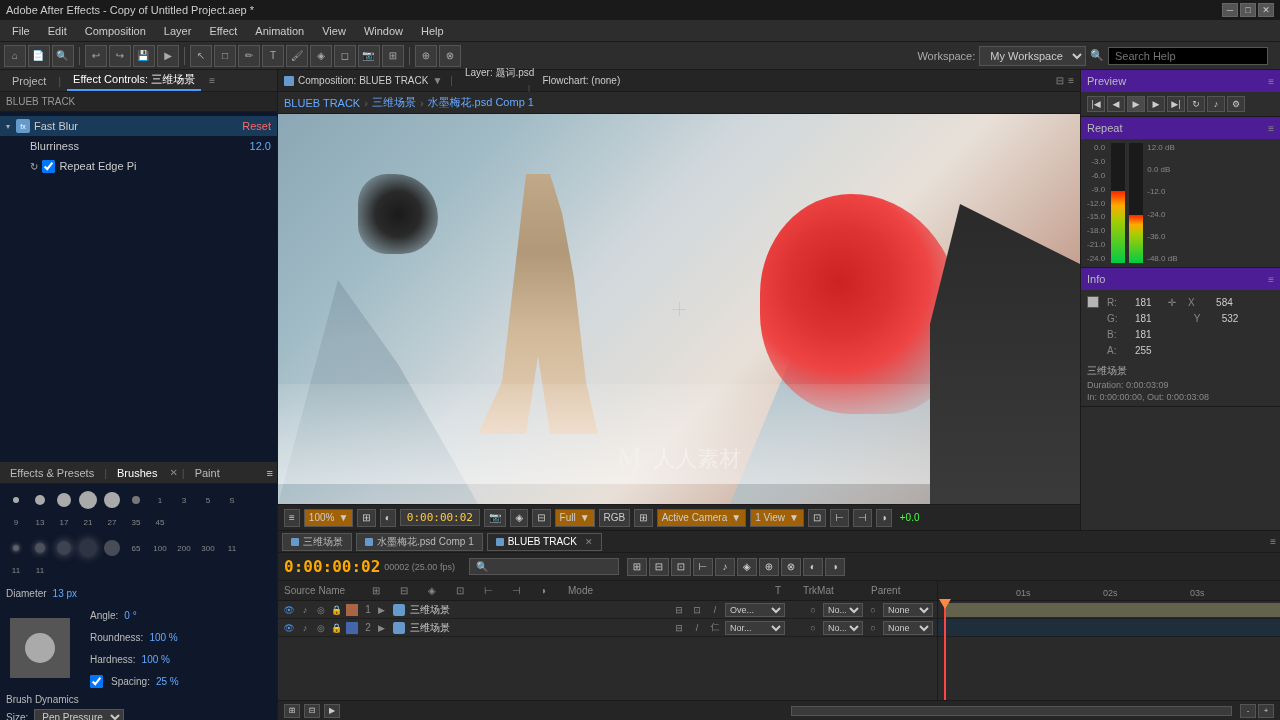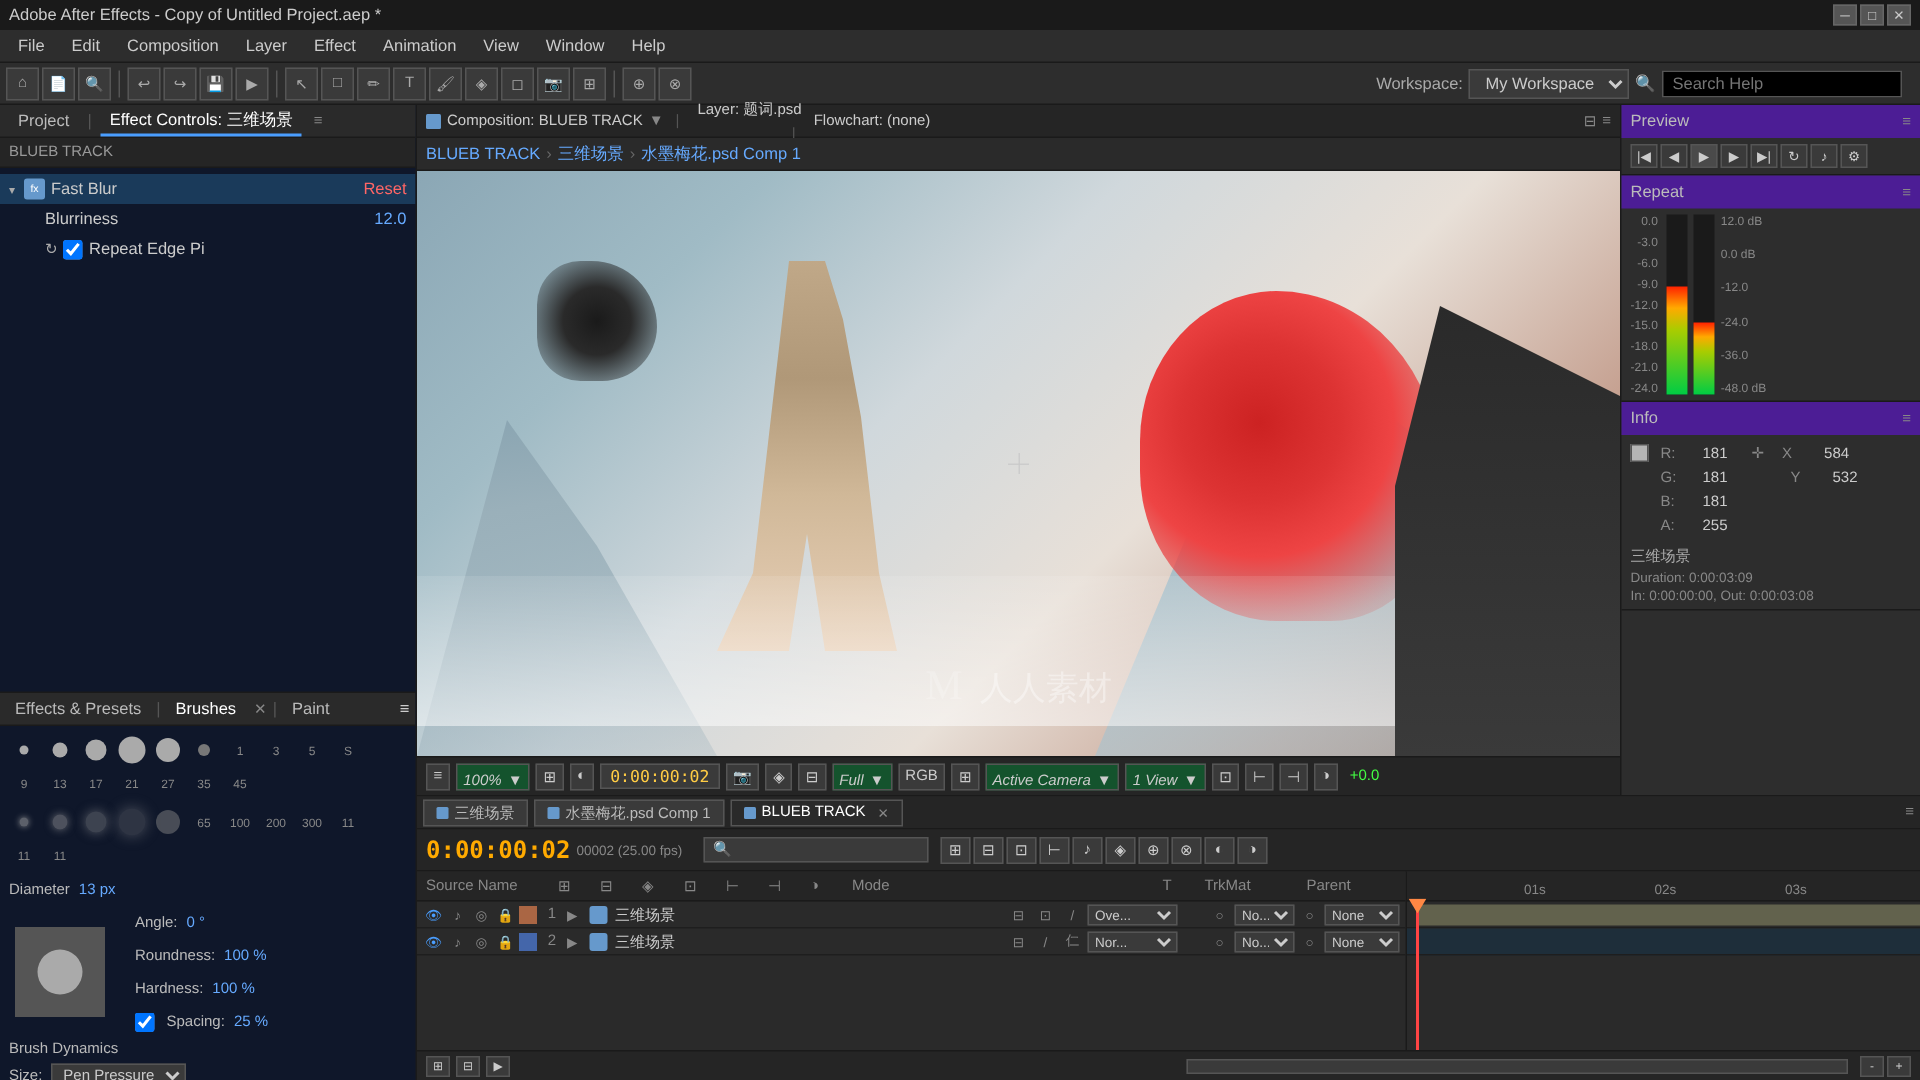--- a/index.html
+++ b/index.html
@@ -469,31 +469,30 @@
       border: 1px solid #555;
       color: #ccc;
       font-size: 10px;
       padding: 1px 4px;
       cursor: pointer;
       height: 18px;
       display: flex;
       align-items: center;
     }
     .vc-dropdown {
-      background: #14532d;
+      background: #a16207;
       border: 1px solid #555;
       color: #ccc;
       font-size: 10px;
       height: 18px;
       display: flex;
-      align-items: flex-end;
+      align-items: center;
       padding: 0 4px;
       cursor: pointer;
       gap: 4px;
-      font-style: italic;
     }
     .vc-time {
       background: #3a3a3a;
       border: 1px solid #555;
       color: #ffcc44;
       font-size: 11px;
       padding: 1px 6px;
       font-family: monospace;
     }
 

